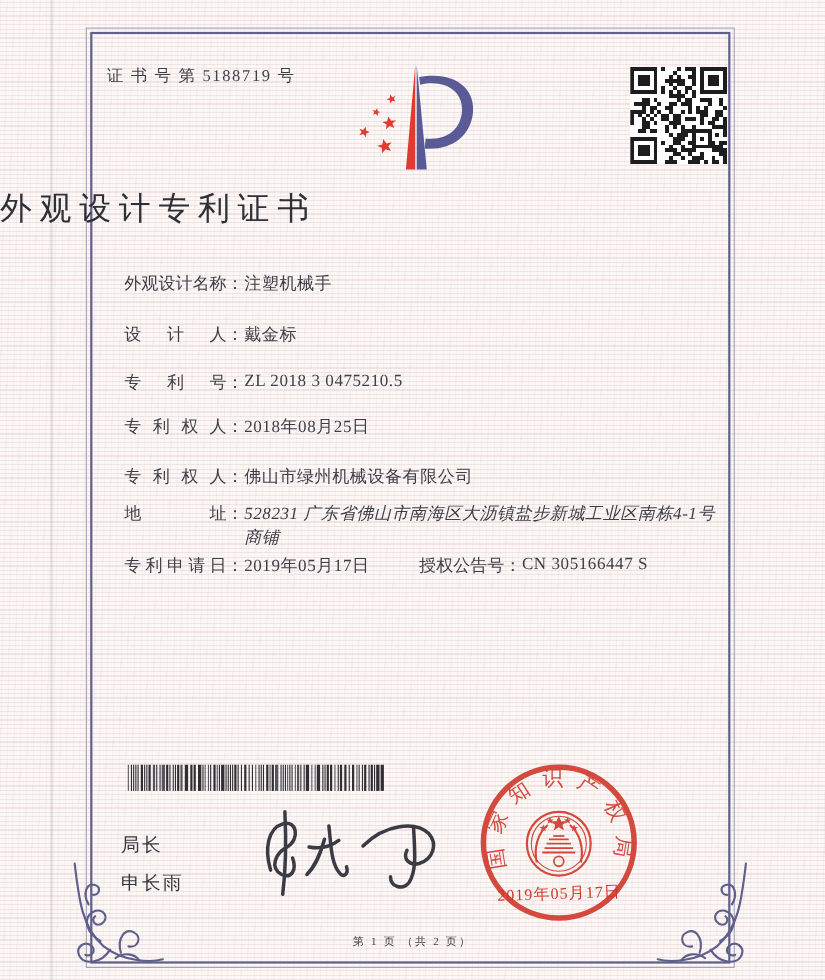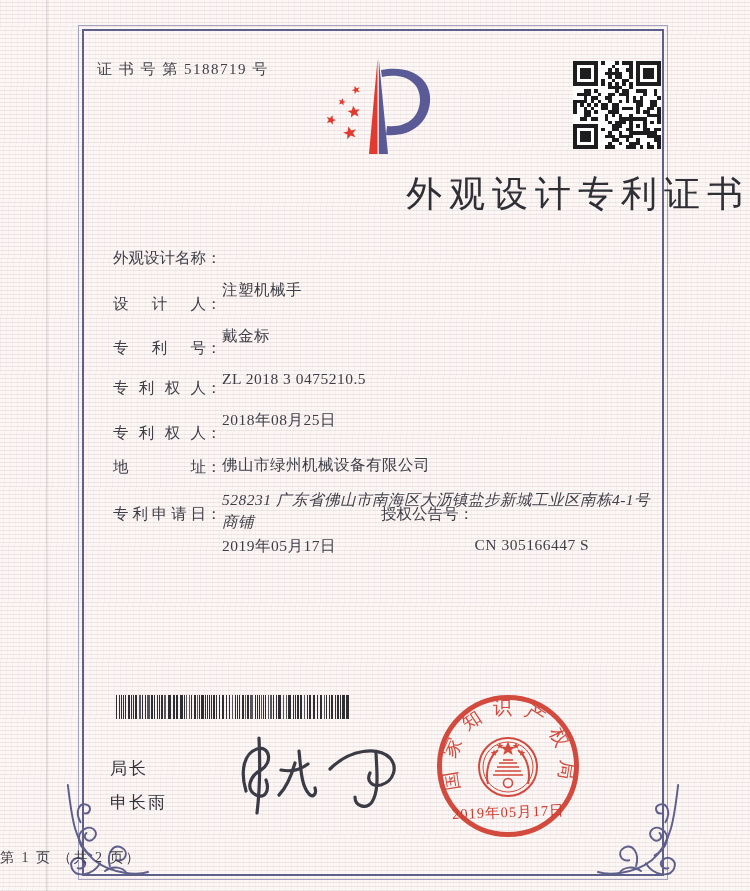--- a/index.html
+++ b/index.html
@@ -25,49 +25,49 @@
   .flourish{position:absolute;width:88px;height:100px;}
   .flourish.bl{left:62px;top:780px;}
   .flourish.br{left:596px;top:780px;transform:scaleX(-1);}
 
   .cert-no{position:absolute;left:97px;top:60px;font-size:15px;
            letter-spacing:1.5px;color:#3f3f48;}
 
   .logo{position:absolute;left:320px;top:56px;width:120px;height:102px;}
   .qr{position:absolute;left:573px;top:61px;width:88px;height:88px;}
 
-  .title{position:absolute;left:0;right:0;top:170px;text-align:right;
-         font-size:36px;letter-spacing:7px;color:#2f2f36;font-weight:500;}
+  .title{position:absolute;left:0;right:0;top:170px;text-align:left;
+         font-size:29px;letter-spacing:7px;color:#2f2f36;font-weight:500;}
 
   .rows{position:absolute;left:113px;top:0;width:540px;color:#3e3e47;}
   .row{position:absolute;left:0;font-size:15.5px;white-space:nowrap;}
   .flabel{display:inline-block;width:93px;text-align:justify;text-align-last:justify;
           vertical-align:top;}
   .colon{display:inline-block;width:14px;vertical-align:top;}
-  .fvalue{display:inline-block;margin-left:2px;vertical-align:top;letter-spacing:.5px;margin-top:32px;}
+  .fvalue{display:inline-block;margin-left:2px;vertical-align:top;letter-spacing:.5px;}
   .row.address .fvalue{white-space:normal;width:442px;line-height:22px;font-style:italic;}
   .grant2{position:absolute;left:268px;top:0;}
 
   .paras{position:absolute;left:91px;top:532px;width:568px;font-size:15.5px;
          line-height:26.5px;color:#4a4a53;letter-spacing:.4px;}
   .paras p{margin:0;text-indent:2em;}
 
   .barcode{position:absolute;left:116px;top:695px;width:236px;height:24px;}
 
   .director{position:absolute;left:110px;top:757px;font-size:17px;color:#34343c;
             font-family:"Liberation Sans","DejaVu Sans",sans-serif;}
   .director div{margin-bottom:11px;letter-spacing:2px;}
   .signature{position:absolute;left:226px;top:733px;width:185px;height:88px;}
 
   .seal{position:absolute;left:433px;top:691px;width:150px;height:150px;opacity:.9;}
   .seal-date{position:absolute;left:452px;top:803px;font-size:14.5px;
              color:var(--seal-red,#cf382b);letter-spacing:1px;transform:rotate(-2deg);}
 
-  .footer{position:absolute;left:0;right:0;top:849px;
-          font-size:14px;color:#3d3d46;letter-spacing:2px;}
+  .footer{position:absolute;left:0;right:0;top:849px;text-align:center;
+          font-size:10px;color:#3d3d46;letter-spacing:2px;}
 </style>
 </head>
 <body>
 
 <div class="scan">
   <div class="paper"></div>
   <div class="paper-edge"></div>
 
   <div class="frame"></div>
 

